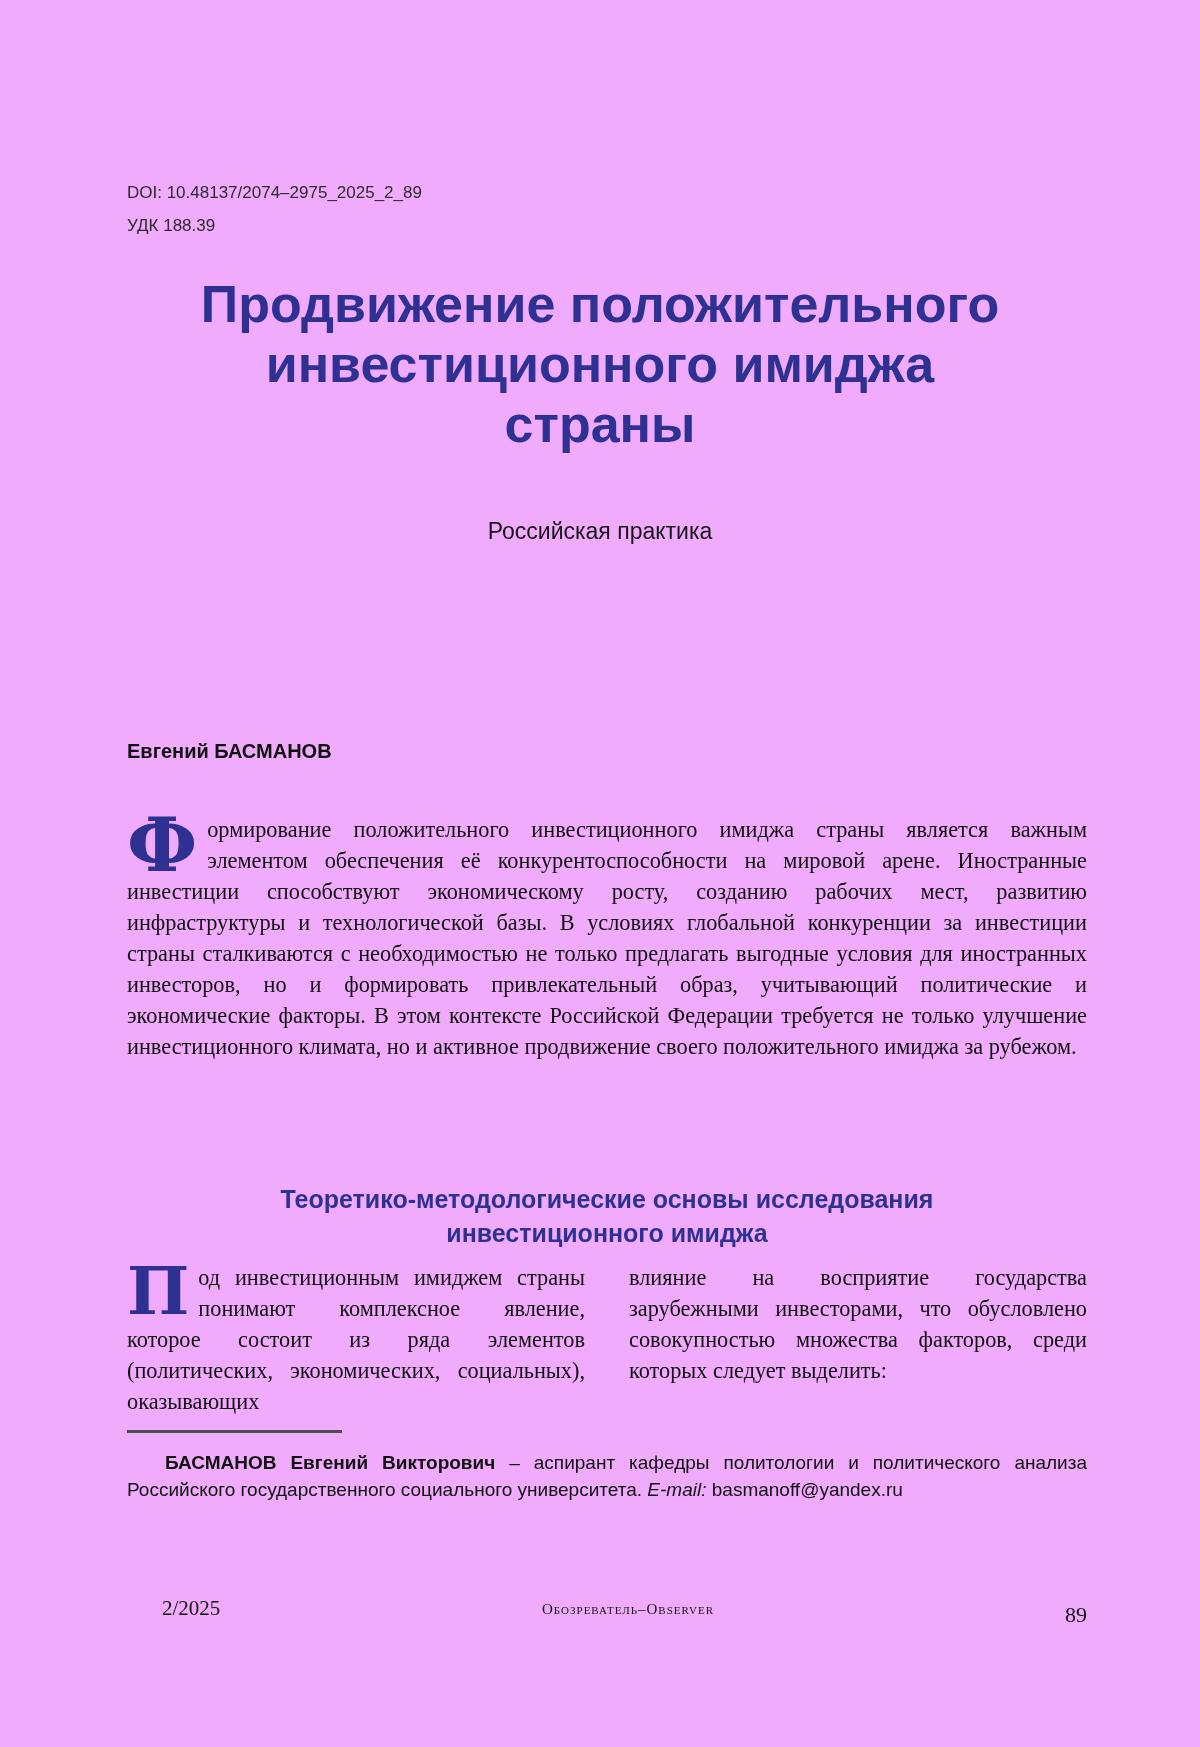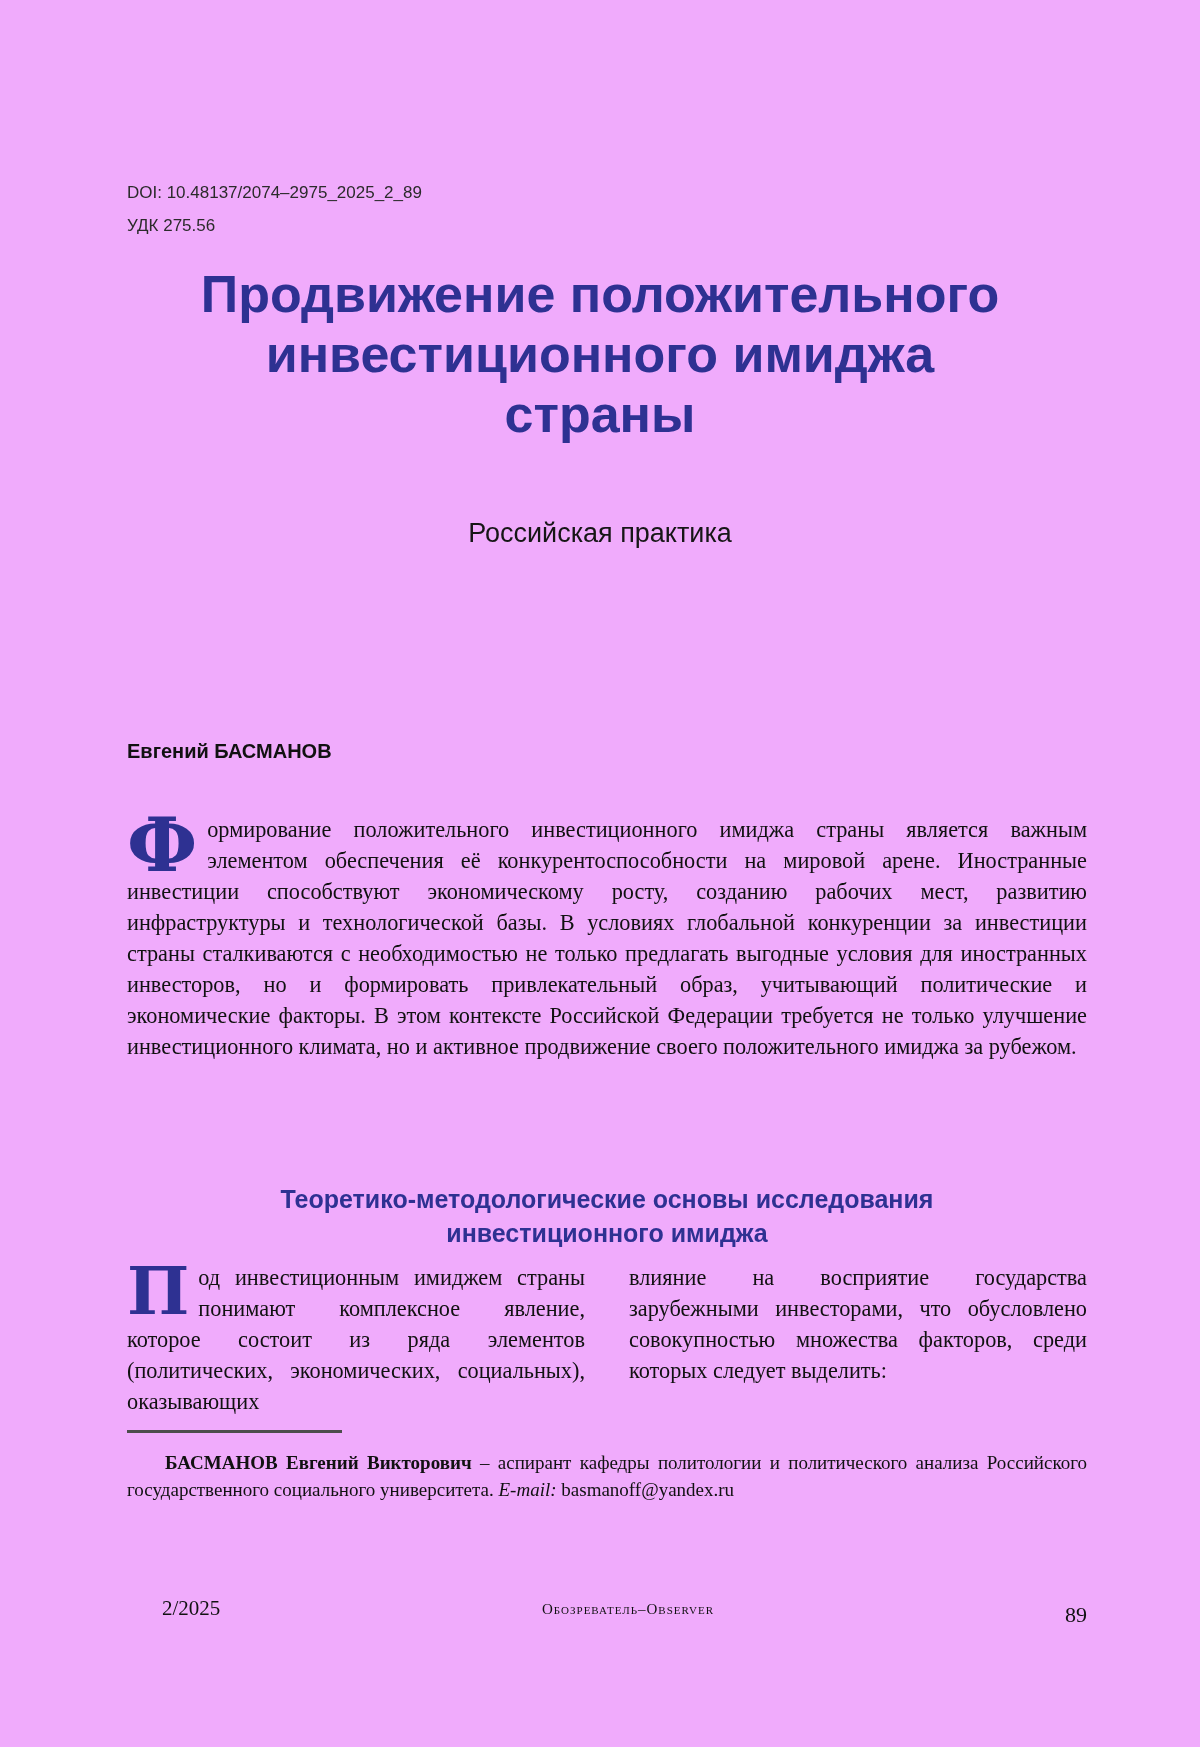--- a/index.html
+++ b/index.html
@@ -21,30 +21,30 @@
   
   .meta{
     position:absolute; top:176px; left:127px; right:115px;
     font-family:"Liberation Sans","DejaVu Sans",sans-serif;
     font-size:17px; line-height:33px; color:#2b2b2b;
   }
 
   
   .title{
     position:absolute; top:260px; left:110px; right:110px;
-    margin:4px; text-align:center;
+    margin:14px; text-align:center;
     font-family:"Liberation Sans","DejaVu Sans",sans-serif;
     font-weight:700; font-size:52px; line-height:60px;
     color:var(--accent); letter-spacing:0;
   }
   .subtitle{
     position:absolute; top:518px; left:110px; right:110px;
     text-align:center;
     font-family:"Liberation Sans","DejaVu Sans",sans-serif;
-    font-size:27px; color:#161616;
+    font-size:23px; color:#161616;
   }
   .author{
     position:absolute; top:740px; left:127px;
     font-family:"Liberation Sans","DejaVu Sans",sans-serif;
     font-weight:700; font-size:20px; color:#111;
   }
 
   
   .body-text{
     font-family:"Liberation Serif","DejaVu Serif",serif;
@@ -82,21 +82,21 @@
   .col{flex:1 1 0; min-width:0;}
 
   
   .footnote{
     position:absolute; top:1430px; left:127px; right:113px;
   }
   .footnote-rule{
     width:215px; height:3px; background:var(--rule); margin-bottom:16px;
   }
   .fn-para{
-    font-family:Liberation Serif, serif;
+    font-family:Liberation Sans, sans-serif;
     font-size:19px; line-height:27px; text-align:justify;
     text-indent:38px; margin:0 0 9px 0; color:#111;
   }
 
   
   .footer{
     position:absolute; top:1594px; left:127px; right:113px; height:30px;
     font-family:"Liberation Serif","DejaVu Serif",serif; color:#111;
   }
   .footer-issue{
@@ -110,21 +110,21 @@
     position:absolute; right:0; top:8px; font-size:22px;
   }
 </style>
 </head>
 <body>
 
 <div class="page">
 
   <div class="meta">
     <div>DOI: 10.48137/2074–2975_2025_2_89</div>
-    <div>УДК 275.56</div>
+    <div>УДК 188.39</div>
   </div>
 
   <h1 class="title multiline">Продвижение положительного
 инвестиционного имиджа
 страны</h1>
 
   <div class="subtitle">Российская практика</div>
 
   <div class="author">Евгений БАСМАНОВ</div>
 

